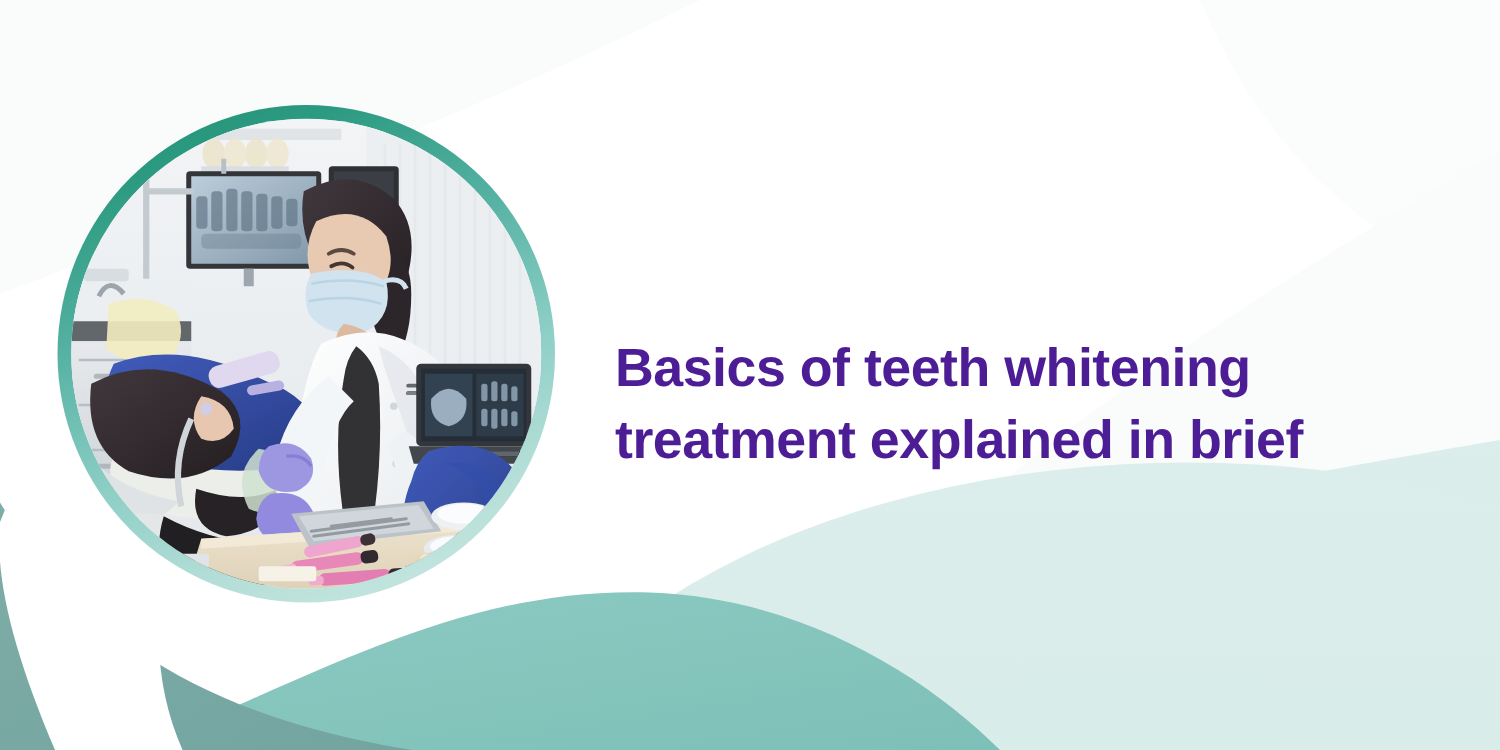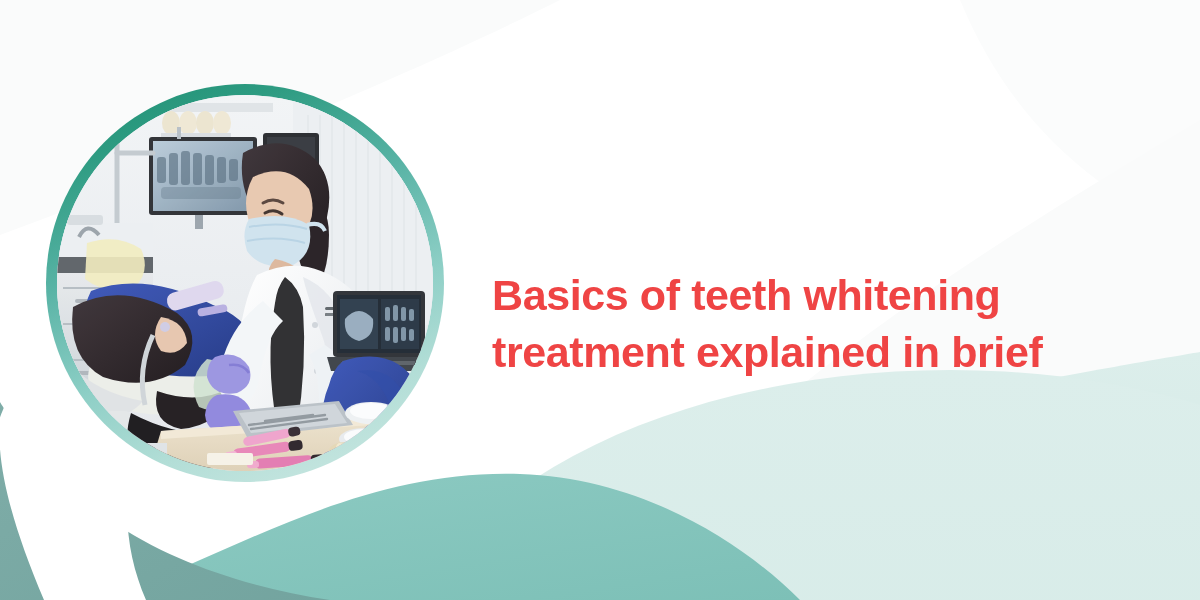--- a/index.html
+++ b/index.html
@@ -56,21 +56,21 @@
   }
   .photo-svg { display: block; width: 376px; height: 376px; }
 
   
   .headline {
     position: absolute;
     left: 492px;
     top: 238px;
     width: 660px;
     z-index: 5;
-    color: #ef4444;
+    color: #4c1d95;
     font-size: 43px;
     line-height: 57px;
     font-weight: bold;
     letter-spacing: -0.4px;
     white-space: pre-line;
   }
 </style>
 </head>
 <body>
 

